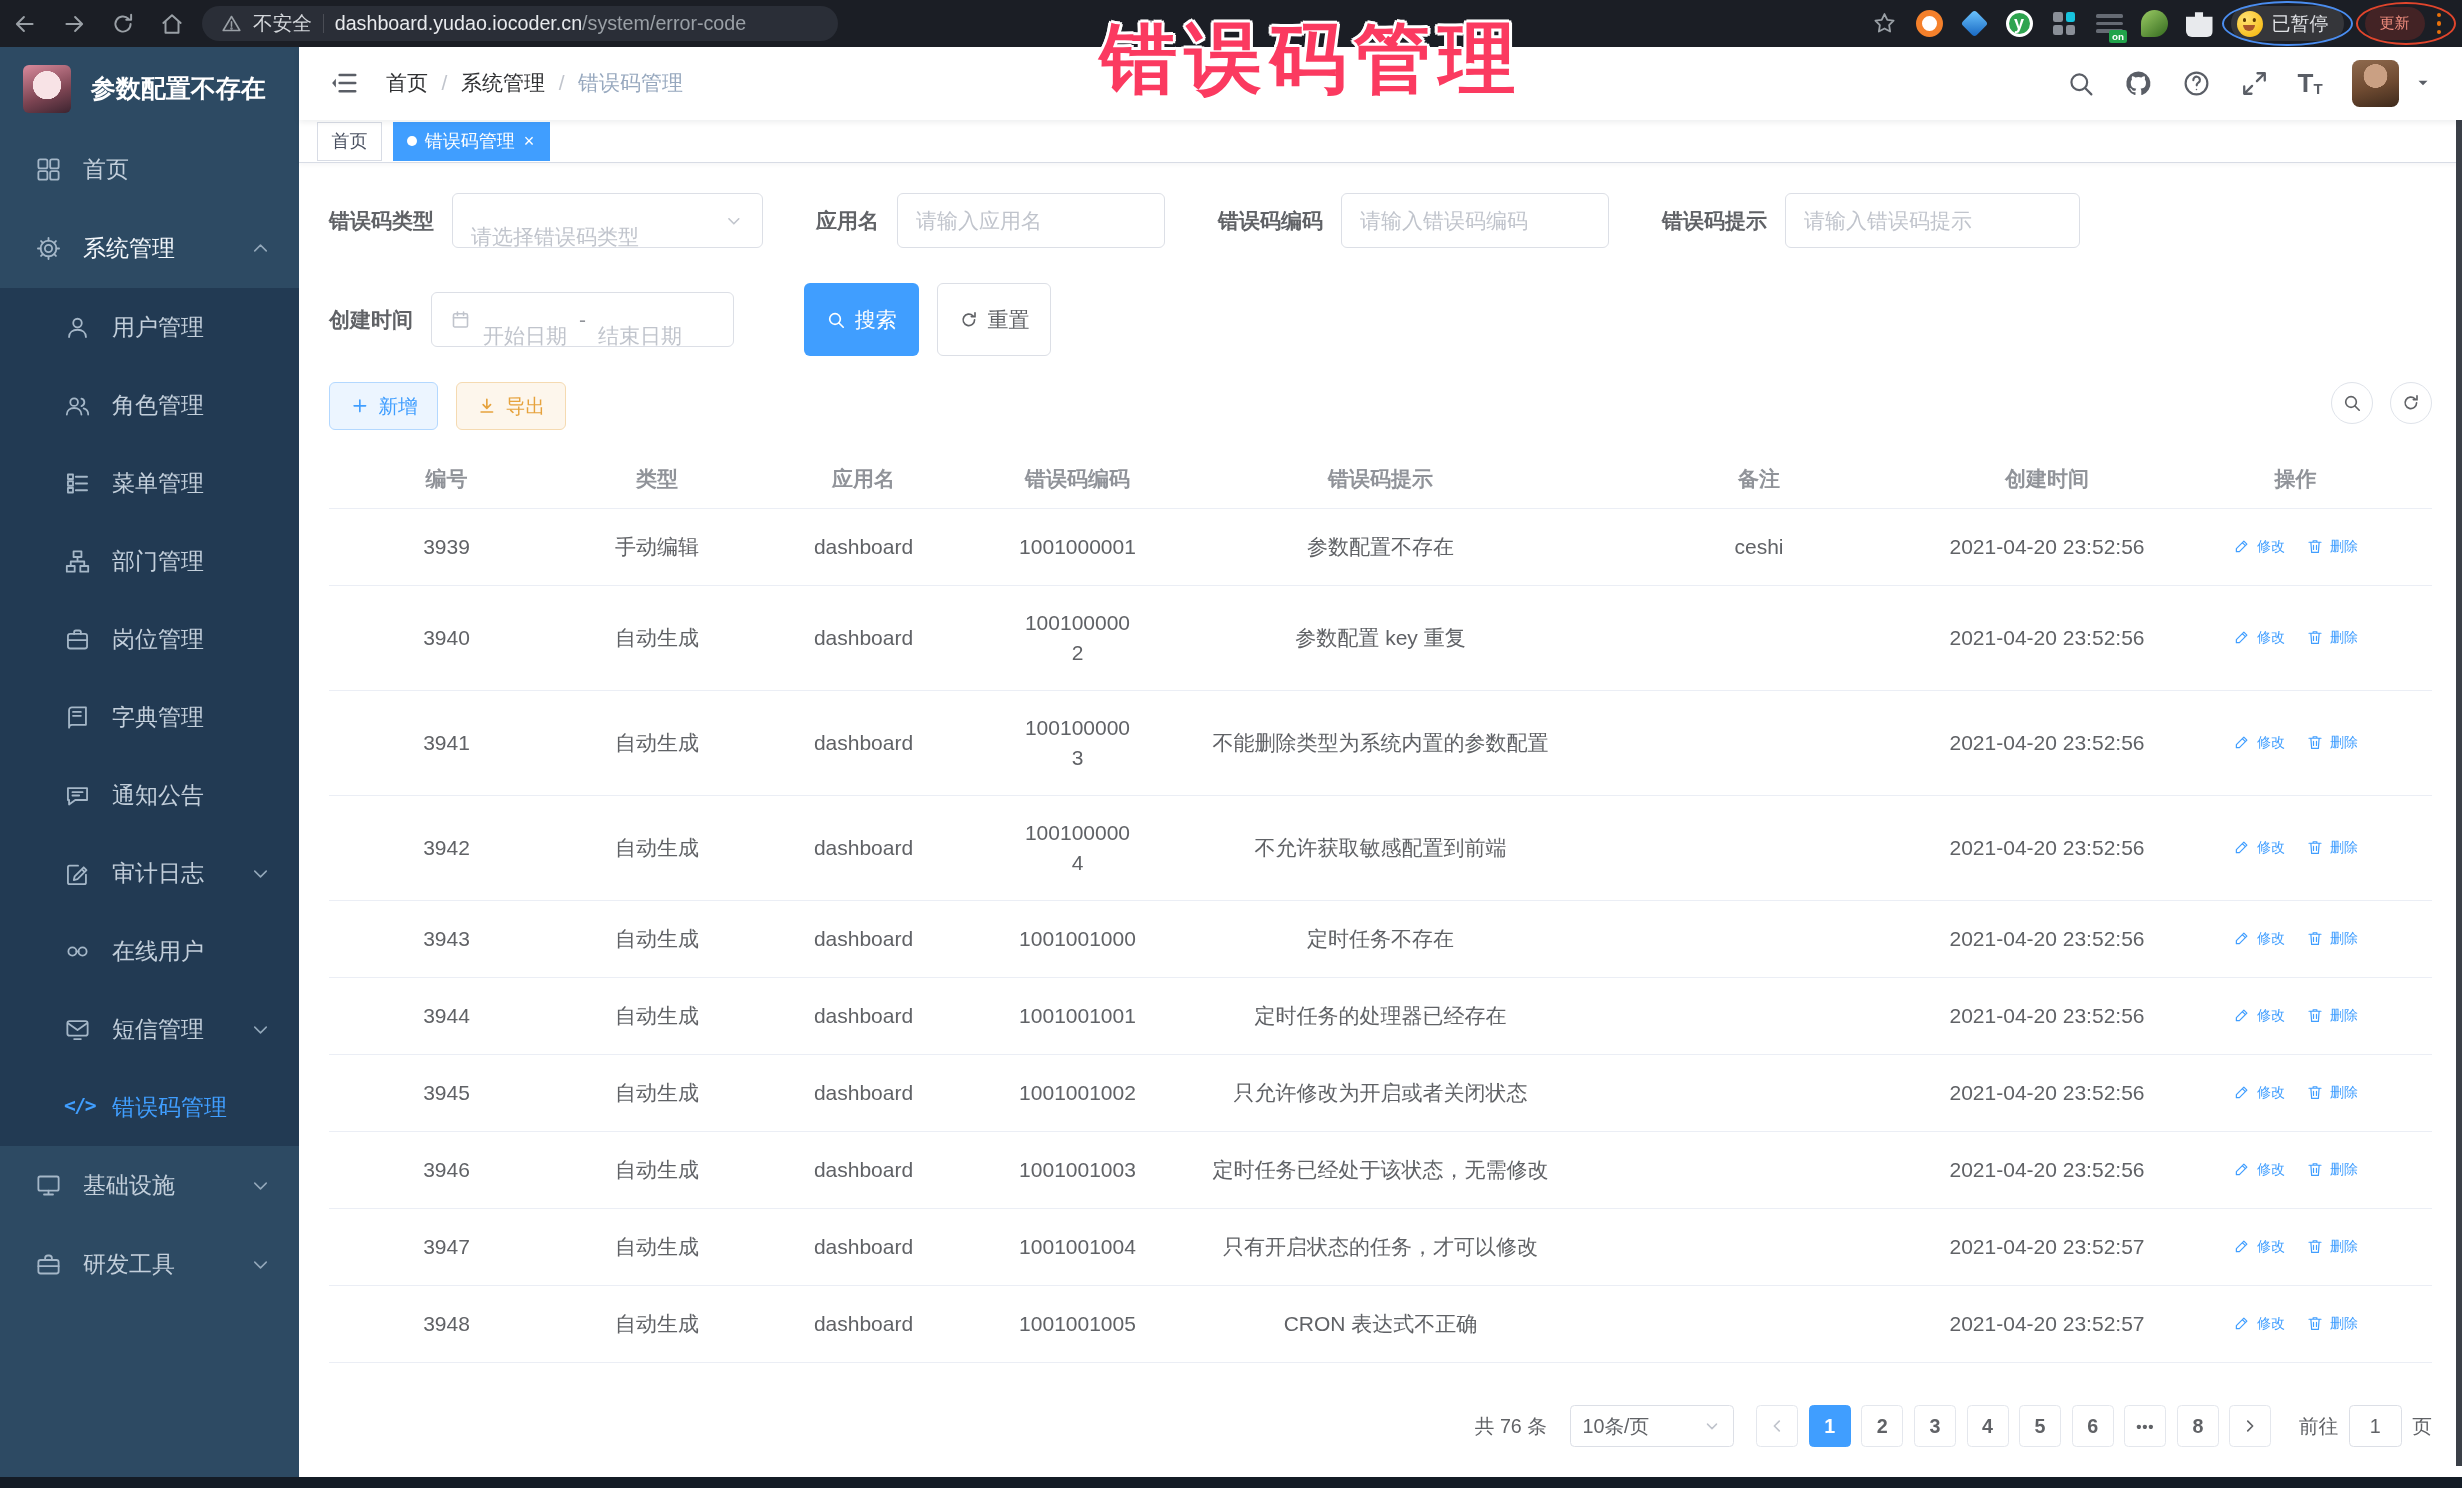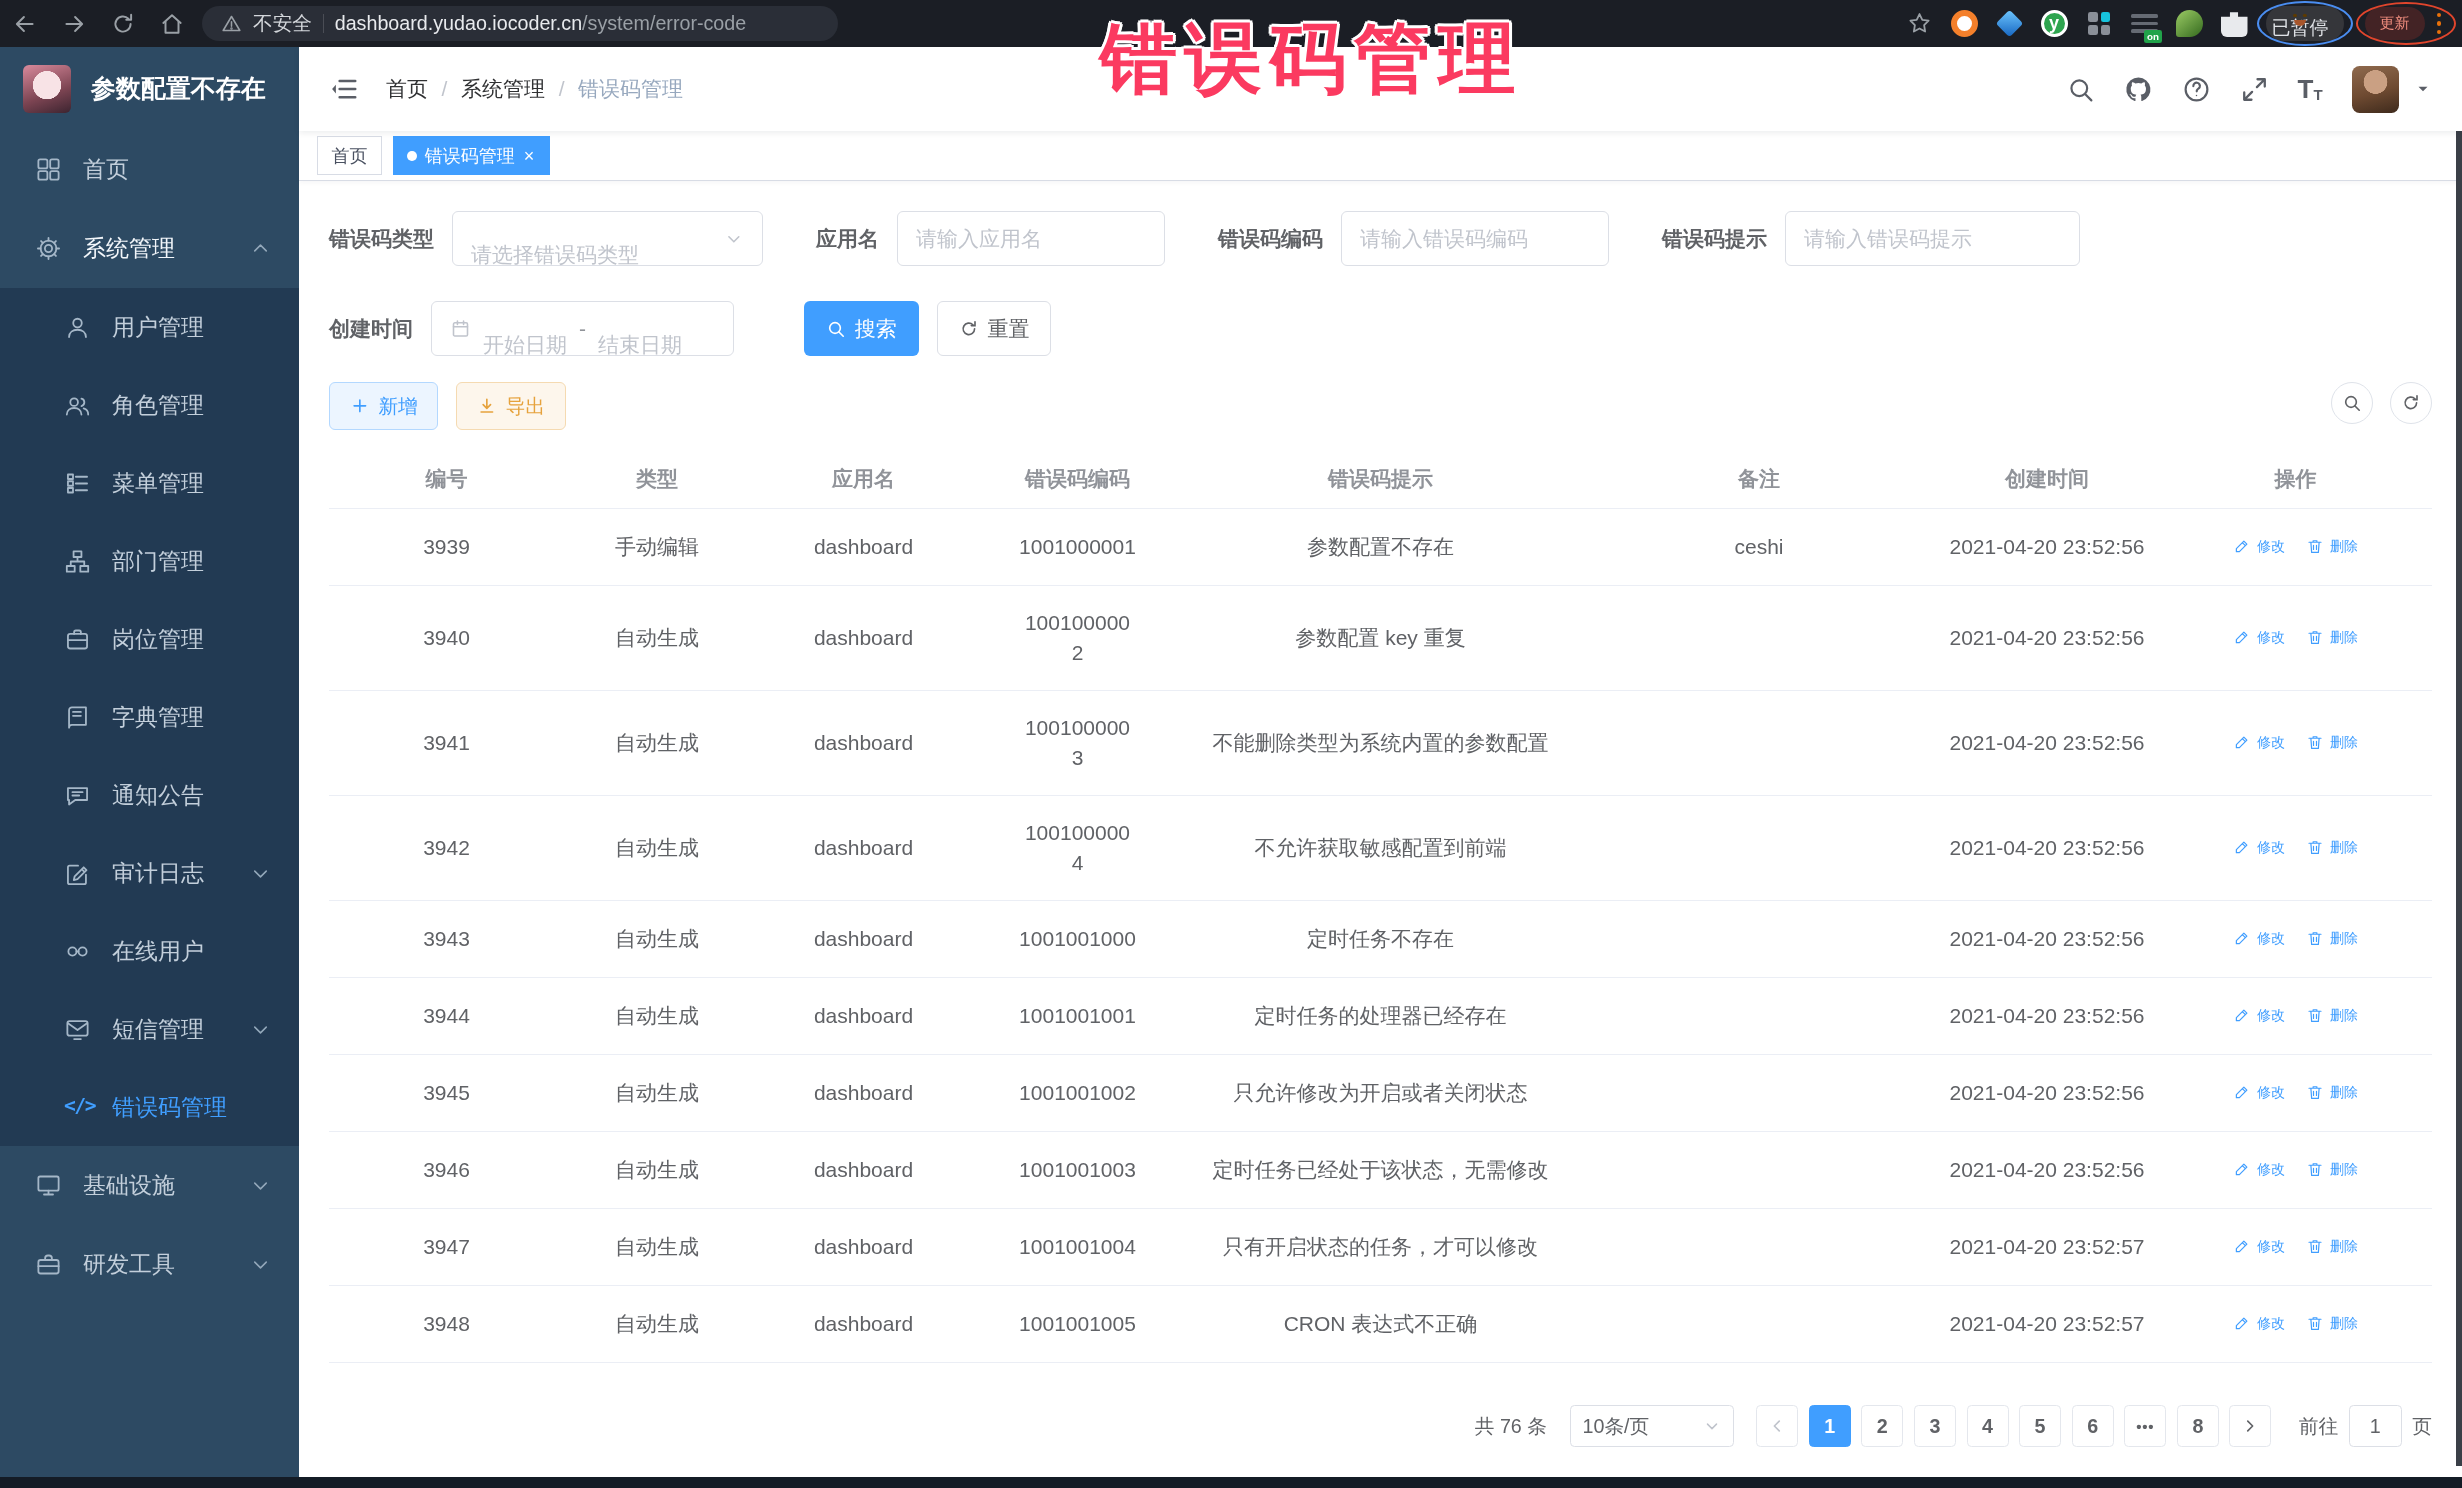--- a/index.html
+++ b/index.html
@@ -24,21 +24,21 @@
   .ext-y{border-radius:50%;background:#2ea44f;color:#fff;display:flex;align-items:center;justify-content:center;font-size:18px;font-weight:bold;border:3px solid #fff;}
   .ext-grid{display:grid;grid-template-columns:1fr 1fr;gap:3px;padding:2.3px;}
   .ext-grid i{background:#8a8f98;border-radius:2.3px;}
   .ext-grid i:nth-child(2){background:#17c3dd;}
   .ext-rows{position:relative;display:flex;flex-direction:column;gap:3.8px;justify-content:center;}
   .ext-rows i{height:3.8px;background:#666b74;border-radius:1.5px;}
   .ext-rows .on{position:absolute;right:-4.5px;bottom:-6px;background:#21a34a;color:#fff;font-size:9.8px;padding:0.8px 3px;border-radius:2.3px;font-weight:bold;font-style:normal;}
   .ext-leaf{border-radius:50% 50% 50% 3px;background:linear-gradient(140deg,#9ccc65,#33691e);}
   .ext-puzzle{background:#e8eaed;border-radius:6px;clip-path:polygon(0 25%,35% 25%,35% 8%,65% 8%,65% 25%,100% 25%,100% 100%,0 100%);}
   .chip-wrap,.update-wrap{position:relative;display:flex;align-items:center;}
-  .profile-chip{display:flex;align-items:center;gap:9px;background:#35363a;height:35px;border-radius:17.4px;padding:0 15px 0 6px;cursor:pointer;flex-direction:column;}
+  .profile-chip{display:flex;align-items:center;gap:9px;background:#35363a;height:35px;border-radius:17.4px;padding:0 15px 0 6px;cursor:pointer;}
   .emoji-face{width:26px;height:26px;border-radius:50%;background:radial-gradient(circle at 35% 30%,#ffe173,#f5b301);position:relative;}
   .emoji-face::before{content:'';position:absolute;left:6px;top:7.6px;width:3.8px;height:3.8px;border-radius:50%;background:#5d3a00;box-shadow:9.8px 0 0 #5d3a00;}
   .emoji-face::after{content:'';position:absolute;left:6.8px;top:14.4px;width:12px;height:6px;border-radius:0 0 10.6px 10.6px;background:#a8552a;}
   .profile-chip .txt{color:#dfe1e5;font-size:19px;}
   .chip-wrap::after{content:'';position:absolute;inset:-5.3px -9px;border:2.3px solid #4a8df0;border-radius:50%;pointer-events:none;}
   .update-pill{background:#432325;color:#f08d7e;font-size:15px;height:33px;border-radius:16.7px;padding:0 15px;display:flex;align-items:center;cursor:pointer;}
   .kebab{display:flex;flex-direction:column;gap:3.8px;padding:3px 6px;cursor:pointer;}
   .kebab i{width:4.5px;height:4.5px;border-radius:50%;background:#e8710a;}
   .update-wrap{gap:6px;padding:0 3px;}
   .update-wrap::after{content:'';position:absolute;inset:-5.3px -6px;border:2.3px solid #e0452c;border-radius:50%;pointer-events:none;}
@@ -101,21 +101,21 @@
   .ctl{height:55px;border:1.5px solid #dcdfe6;border-radius:6px;display:flex;align-items:center;padding:0 18px;background:#fff;font-size:21px;color:#606266;}
   .ctl.select{justify-content:space-between;cursor:pointer;}
   .ph{color:#c0c4cc;margin-top:32px;}
   input.ctl::placeholder{color:#c0c4cc;}
   input.ctl{outline:none;}
   .w410{width:311px;} .w380{width:268px;} .w390{width:295px;} .w400{width:303px;}
   .ctl .caret-d{width:19.7px;height:19.7px;color:#c0c4cc;flex:none;}
   .daterange{gap:12px;cursor:pointer;}
   .daterange .cal{width:21px;height:21px;color:#c0c4cc;flex:none;}
   .daterange .rsep{color:#909399;}
-  .btn{display:inline-flex;align-items:center;justify-content:center;gap:9px;height:55px;padding:0 21px;border-radius:6px;font-size:21px;cursor:pointer;border:1.5px solid transparent;white-space:nowrap;}
+  .btn{display:inline-flex;align-items:center;justify-content:center;gap:9px;height:73px;padding:0 21px;border-radius:6px;font-size:21px;cursor:pointer;border:1.5px solid transparent;white-space:nowrap;}
   .btn svg{width:19.7px;height:19.7px;}
   .btn-primary{background:#409eff;color:#fff;margin-left:70px;}
   .btn-plain{background:#fff;border-color:#dcdfe6;color:#606266;margin-left:18px;}
   .toolbar{display:flex;align-items:flex-start;margin-top:26px;}
   .btn-sm{height:48px;font-size:19.7px;padding:0 19.7px;}
   .btn-add{background:#ecf5ff;border-color:#b3d8ff;color:#409eff;}
   .btn-export{background:#fdf6ec;border-color:#f5dab1;color:#e6a23c;margin-left:18px;}
   .toolbar-right{margin-left:auto;display:flex;gap:16.7px;}
   .circle-btn{width:42px;height:42px;border-radius:50%;border:1.5px solid #dfe3ea;display:flex;align-items:center;justify-content:center;color:#606266;cursor:pointer;background:#fff;}
   .circle-btn svg{width:19.7px;height:19.7px;}

